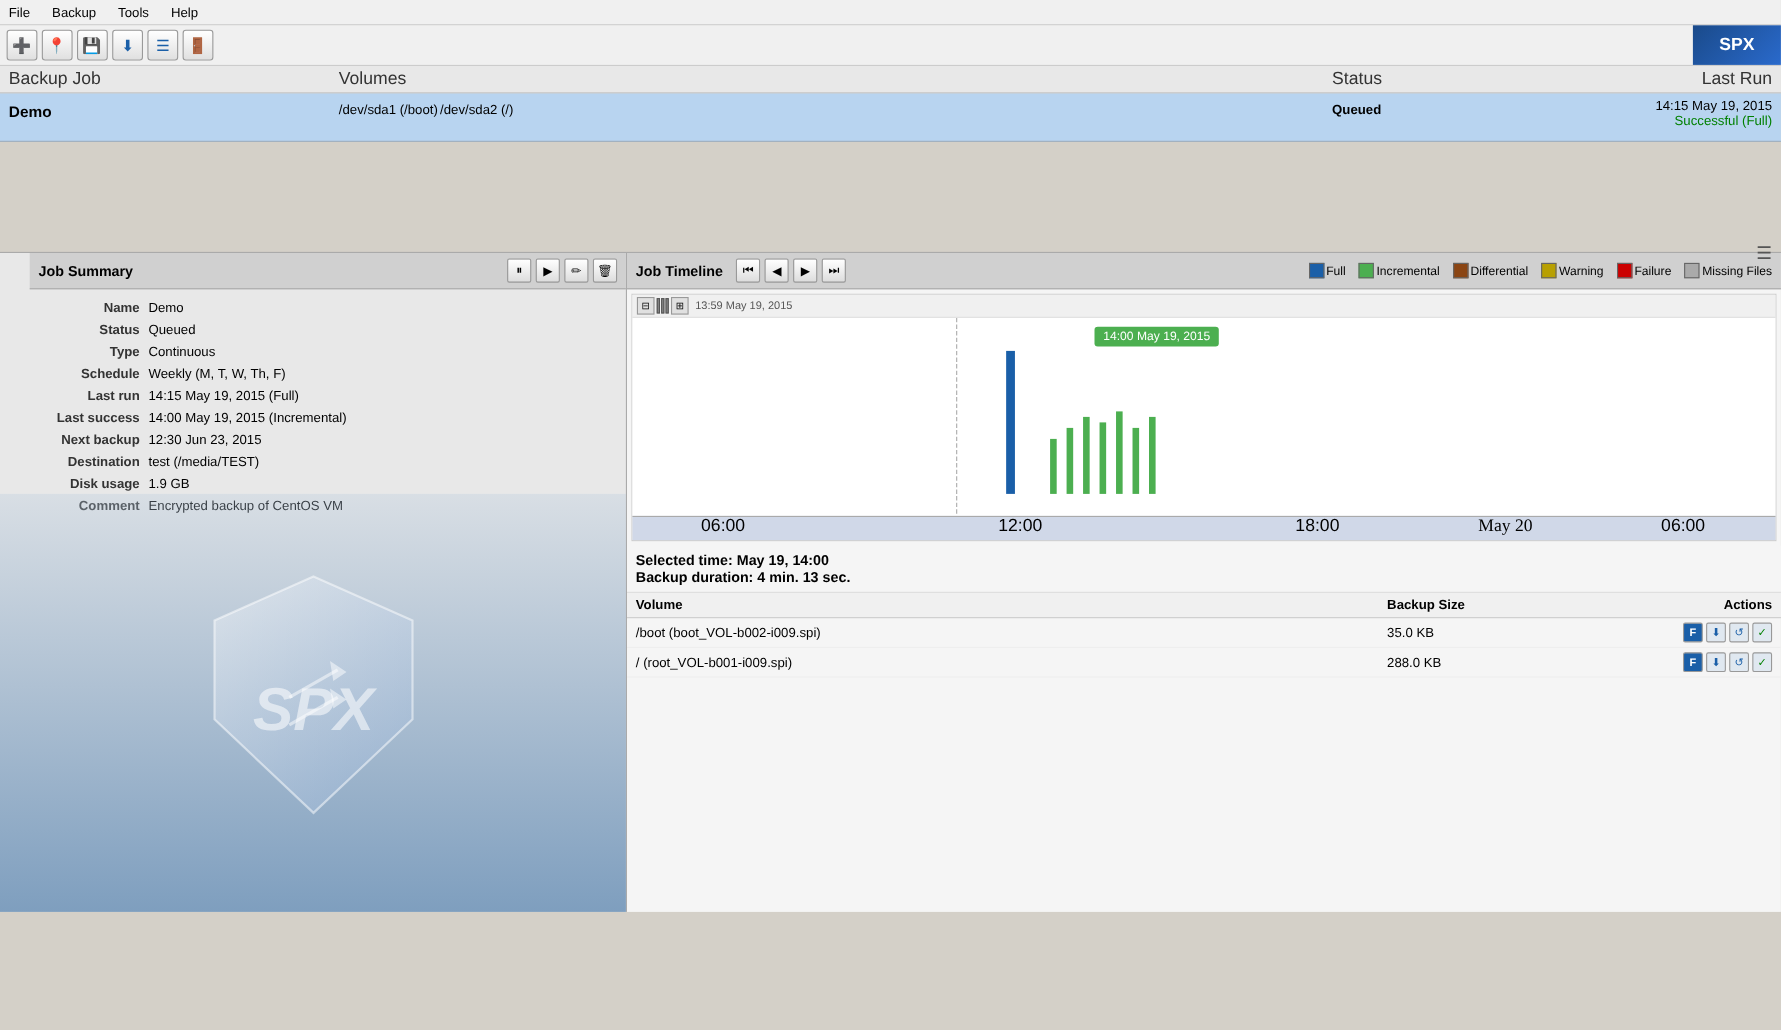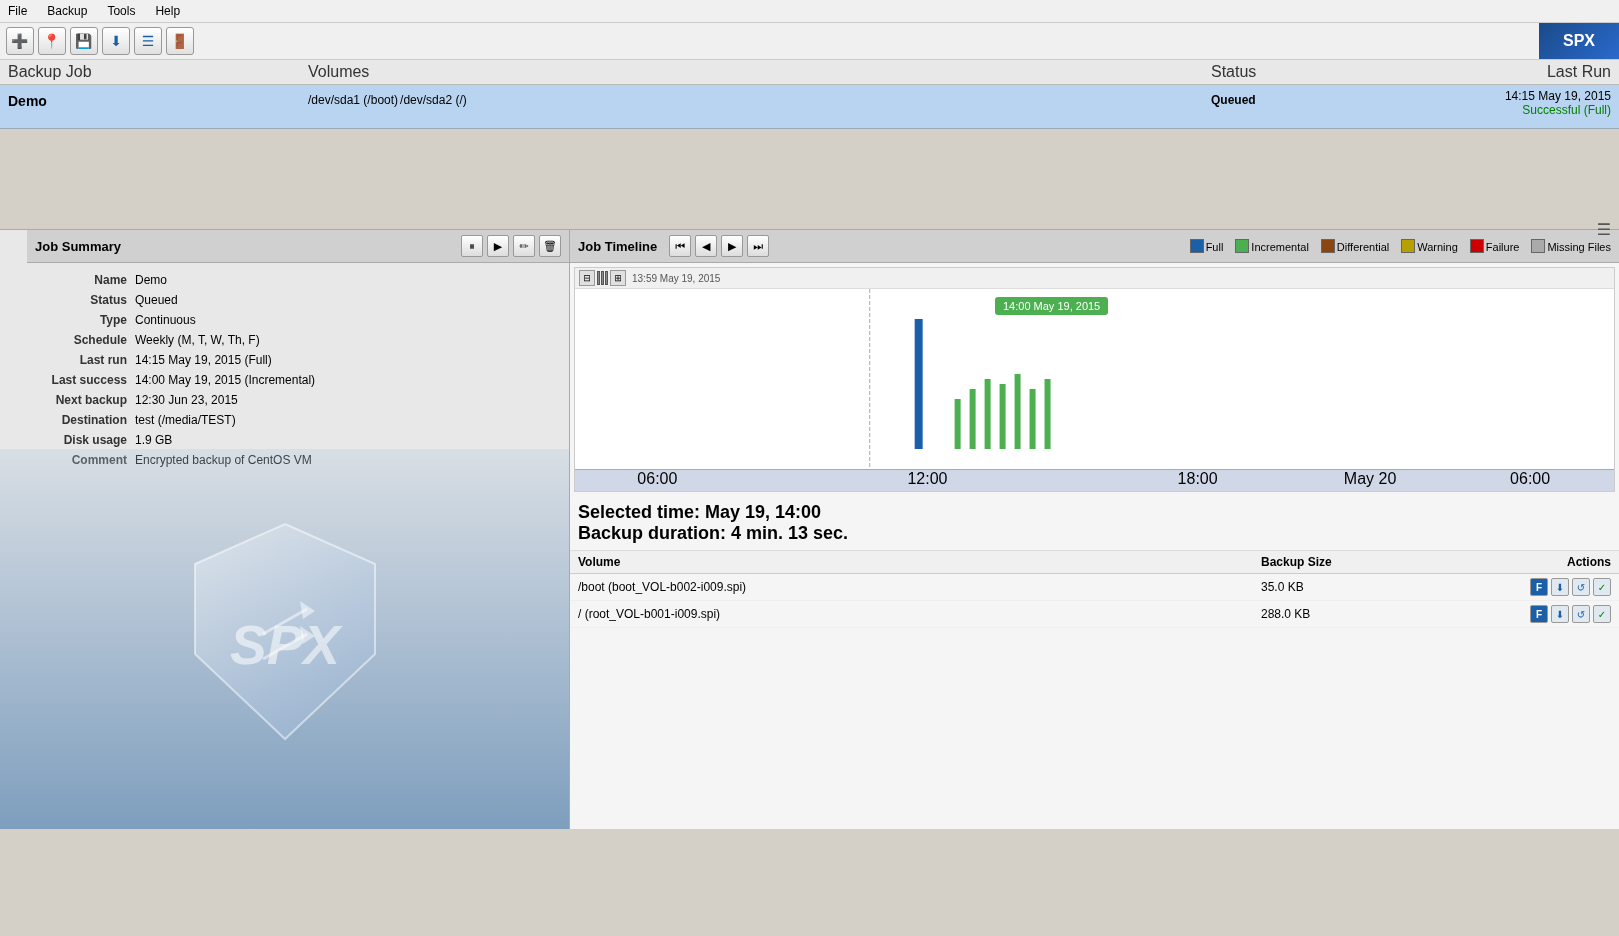--- a/index.html
+++ b/index.html
@@ -51,21 +51,21 @@
     
     .job-timeline { flex: 1; background: #f5f5f5; display: flex; flex-direction: column; }
     .timeline-header { background: #d0d0d0; border-bottom: 1px solid #aaa; padding: 5px 8px; display: flex; justify-content: space-between; align-items: center; }
     .timeline-nav { display: flex; gap: 4px; }
     .timeline-legend { display: flex; gap: 12px; align-items: center; font-size: 11px; }
     .legend-item { display: flex; align-items: flex-end; gap: 2px; }
     .legend-color { width: 14px; height: 14px; border: 1px solid #666; }
     
     
     .selected-time { padding: 6px 8px; background: #f5f5f5; border-bottom: 1px solid #ddd; }
-    .selected-time p { font-size: 18px; font-weight: bold; color: #000; }
+    .selected-time p { font-size: 13px; font-weight: bold; color: #000; }
     
     
     .volume-table { flex: 1; overflow: auto; }
     .volume-header { display: grid; grid-template-columns: 1fr 200px 150px; border-bottom: 1px solid #ccc; padding: 4px 8px; background: #f0f0f0; font-weight: bold; font-size: 12px; }
     .volume-row { display: grid; grid-template-columns: 1fr 200px 150px; border-bottom: 1px solid #eee; padding: 4px 8px; font-size: 12px; align-items: center; }
     .volume-actions { display: flex; gap: 3px; justify-content: flex-end; }
     .vol-btn { width: 18px; height: 18px; font-size: 10px; display: flex; align-items: center; justify-content: center; border: 1px solid #999; background: #e0e8f0; cursor: pointer; color: #1a5fa8; border-radius: 2px; }
     
     
     .tooltip-box { position: absolute; background: #4caf50; color: white; padding: 3px 8px; font-size: 11px; border-radius: 3px; white-space: nowrap; z-index: 10; }
@@ -259,21 +259,21 @@
         </svg>
         
         <div class="tooltip-box" style="top:8px; left:420px;">14:00 May 19, 2015</div>
       </div>
 
       <div style="display:flex; background:#d0d8e8; border-top:1px solid #aaa; height:22px; position:relative; font-size:16px;">
         <div style="position:absolute; left:0; right:0; top:0; bottom:0; overflow:hidden;">
           <span style="position:absolute; left:6%;">06:00</span>
           <span style="position:absolute; left:32%;">12:00</span>
           <span style="position:absolute; left:58%;">18:00</span>
-          <span style="position:absolute; left:74%;">May 20</span>
+          <span style="position:absolute; left:74%;font-family:Liberation Serif, serif;">May 20</span>
           <span style="position:absolute; left:90%;">06:00</span>
         </div>
       </div>
     </div>
 
     <div class="selected-time">
       <p>
         <span>Selected time: </span>
         <span>May 19, 14:00</span>
       </p>

